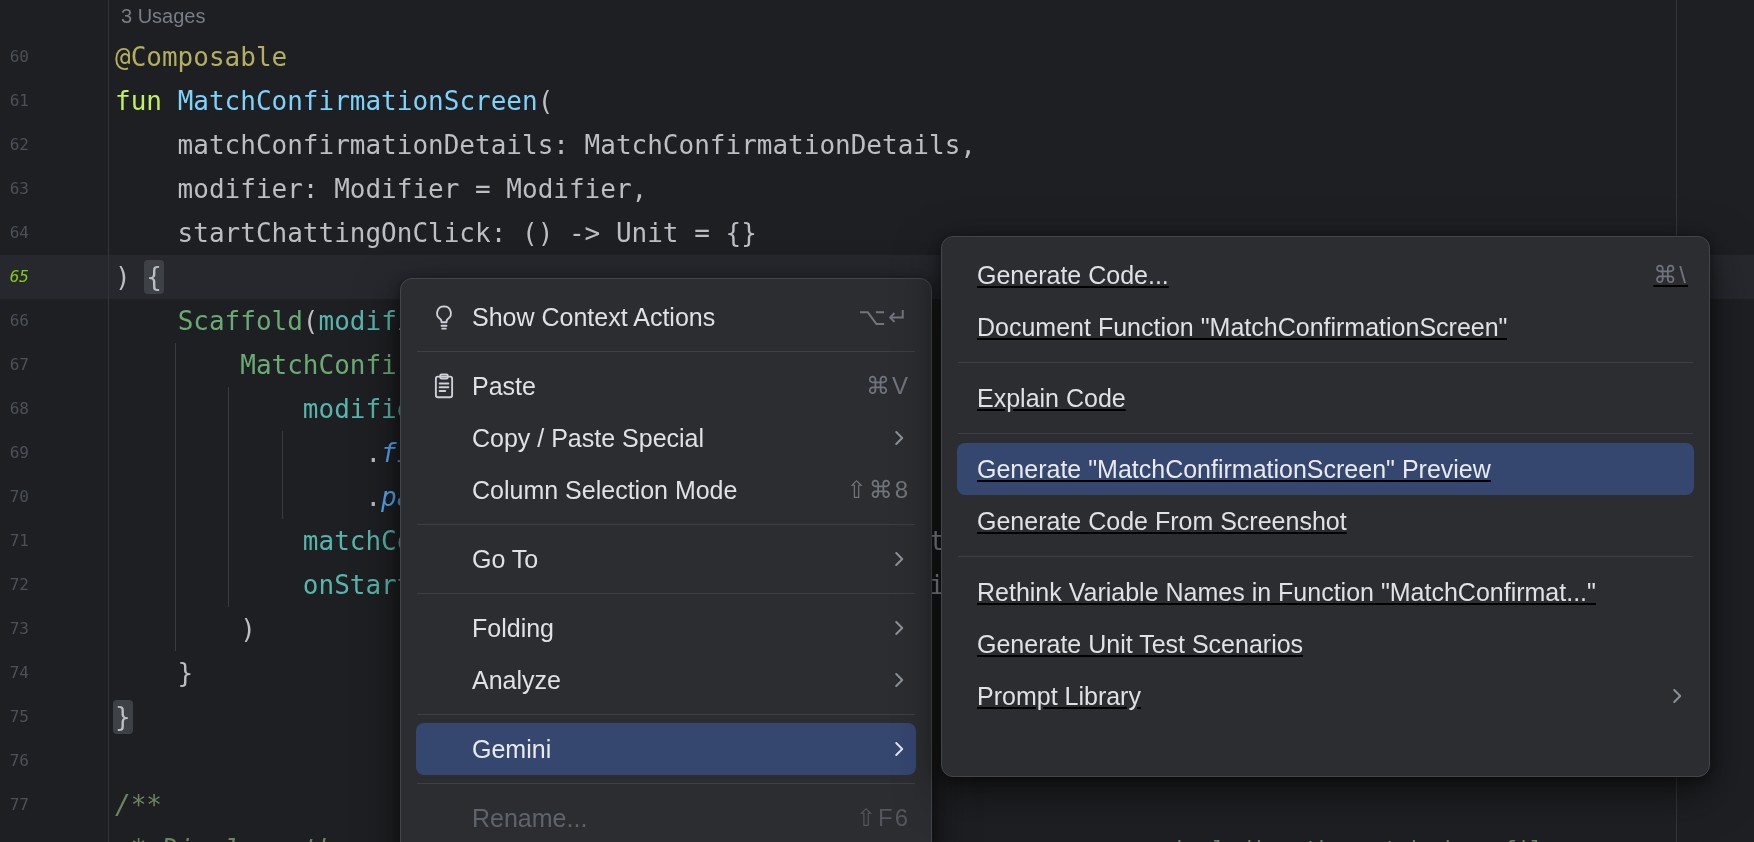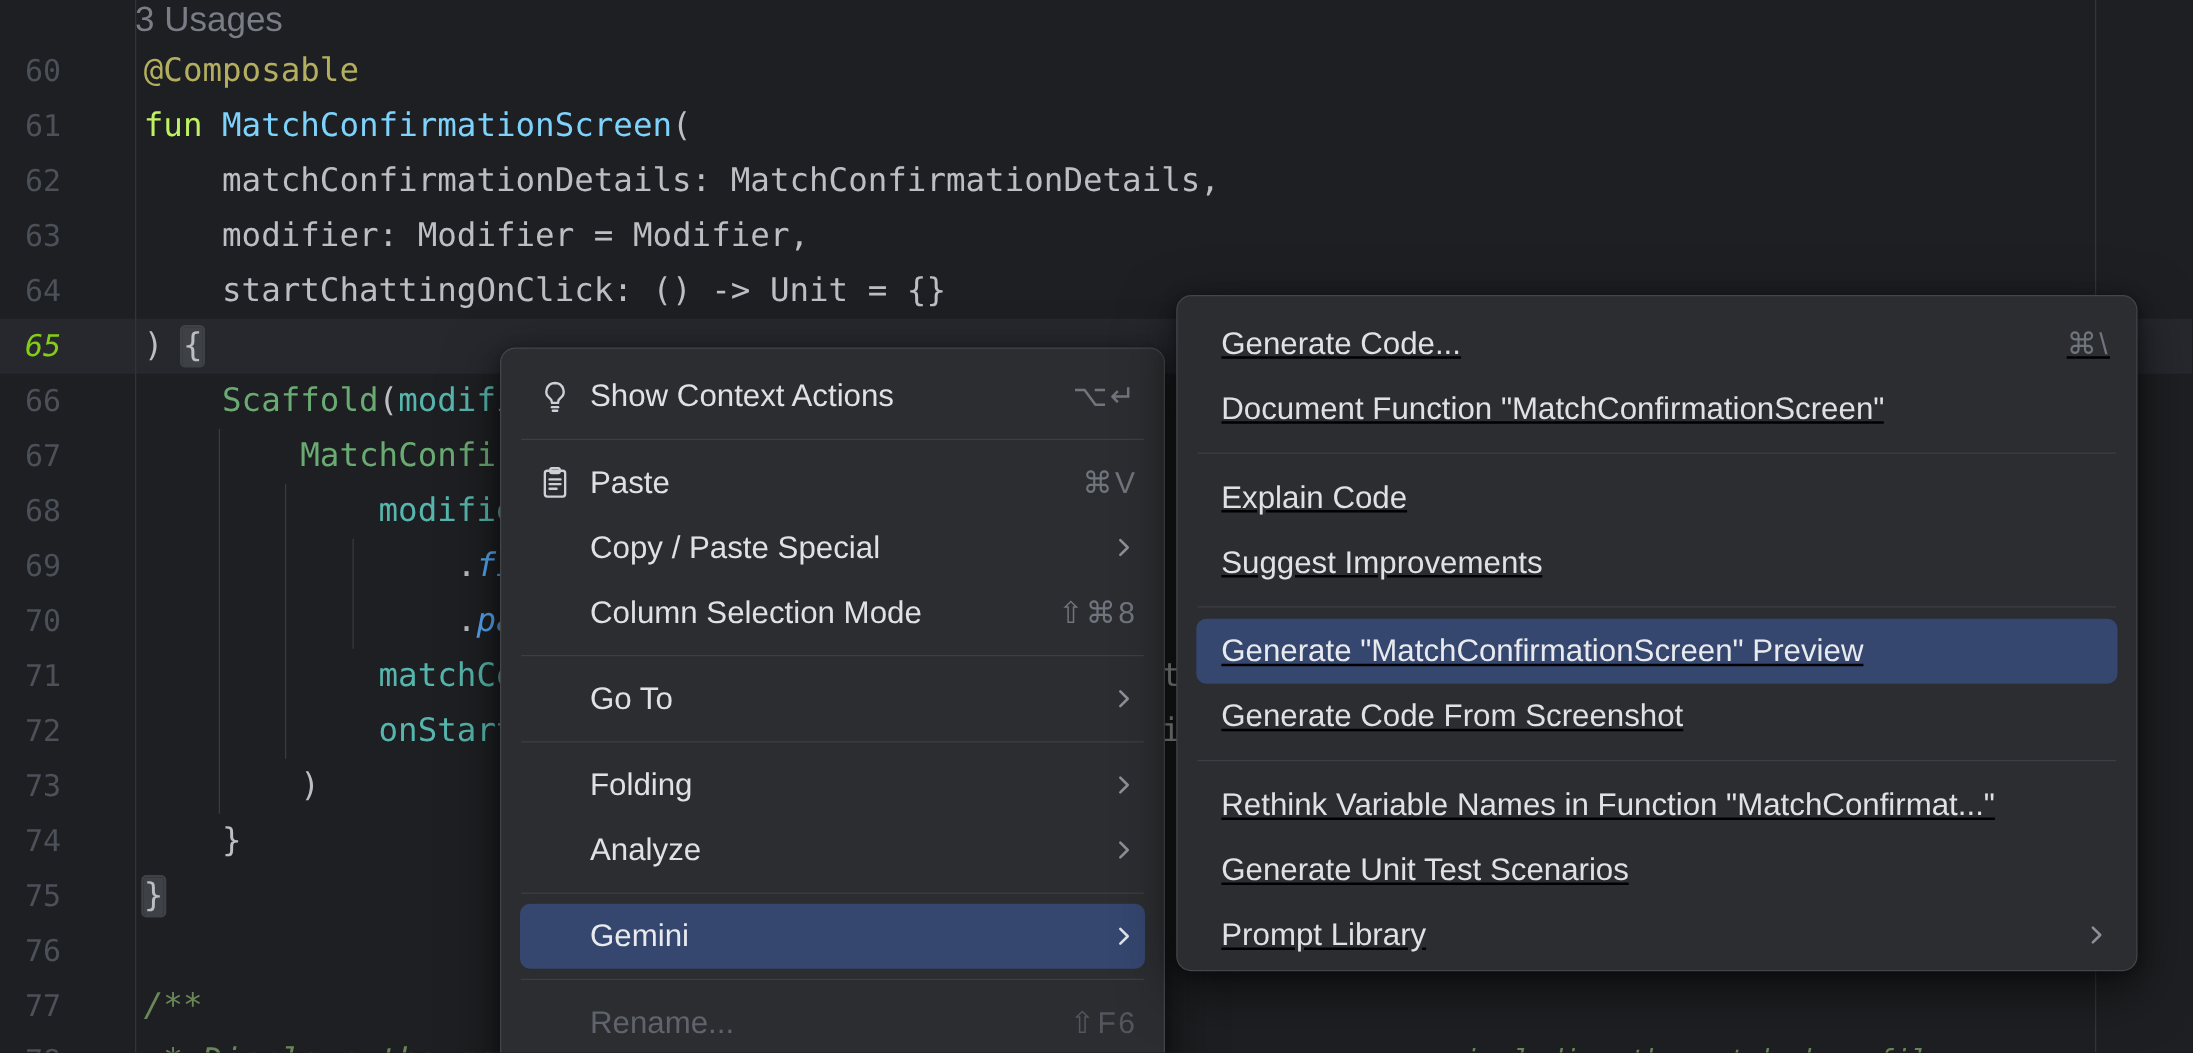--- a/index.html
+++ b/index.html
@@ -12,29 +12,29 @@
 
   
   #editor { position:absolute; inset:0; }
   .vline { position:absolute; width:1px; background:#35383e; }
   #gutter-sep    { left:108px; top:0; height:842px; background:#313438; }
   #margin-guide  { left:1676px; top:0; height:842px; background:#33363b; }
   .indent-guide  { background:#383b41; }
   #caret-line-band { position:absolute; left:0; top:255px; width:1754px; height:44px; background:#26282e; }
 
   #inlay-usages {
-    position:absolute; left:108px; top:2px; height:28px; line-height:28px;
-    font-size:28px; color:#787d86;
+    position:absolute; left:121px; top:2px; height:28px; line-height:28px;
+    font-size:20px; color:#787d86;
   }
   #code-lines { position:absolute; left:0; top:35px; right:0; }
   .row { position:relative; height:44px; }
   .num {
     position:absolute; left:0; top:0; width:29px; height:44px;
-    text-align:left; line-height:44px;
-    font-family:"DejaVu Sans Mono", monospace; font-size:24px; color:#4b5059;margin-left:20px;
+    text-align:right; line-height:44px;
+    font-family:"DejaVu Sans Mono", monospace; font-size:16px; color:#4b5059;
   }
   .num.cur { color:#84cc16;font-style:italic; }
   .code {
     position:absolute; left:115px; top:0; height:44px; line-height:44px;
     font-family:"DejaVu Sans Mono", monospace; font-size:26px;
     white-space:pre; color:#bcbec4;
   }
   .tk-ann  { color:#b3ae60; }
   .tk-kw   { color:#bef264; }
   .tk-fn   { color:#7dd3fc;text-align:right; }
@@ -263,23 +263,20 @@
       <span class="lbl">Generate Code...</span>
       <span class="sc">⌘\</span>
     </div>
     <div class="mi">
       <span class="lbl">Document Function "MatchConfirmationScreen"</span>
     </div>
     <div class="mdiv"></div>
     <div class="mi">
       <span class="lbl">Explain Code</span>
     </div>
-    <div class="mi">
-      <span class="lbl">Suggest Improvements</span>
-    </div>
     <div class="mdiv"></div>
     <div class="mi sel">
       <span class="lbl">Generate "MatchConfirmationScreen" Preview</span>
     </div>
     <div class="mi">
       <span class="lbl">Generate Code From Screenshot</span>
     </div>
     <div class="mdiv"></div>
     <div class="mi">
       <span class="lbl">Rethink Variable Names in Function "MatchConfirmat..."</span>

